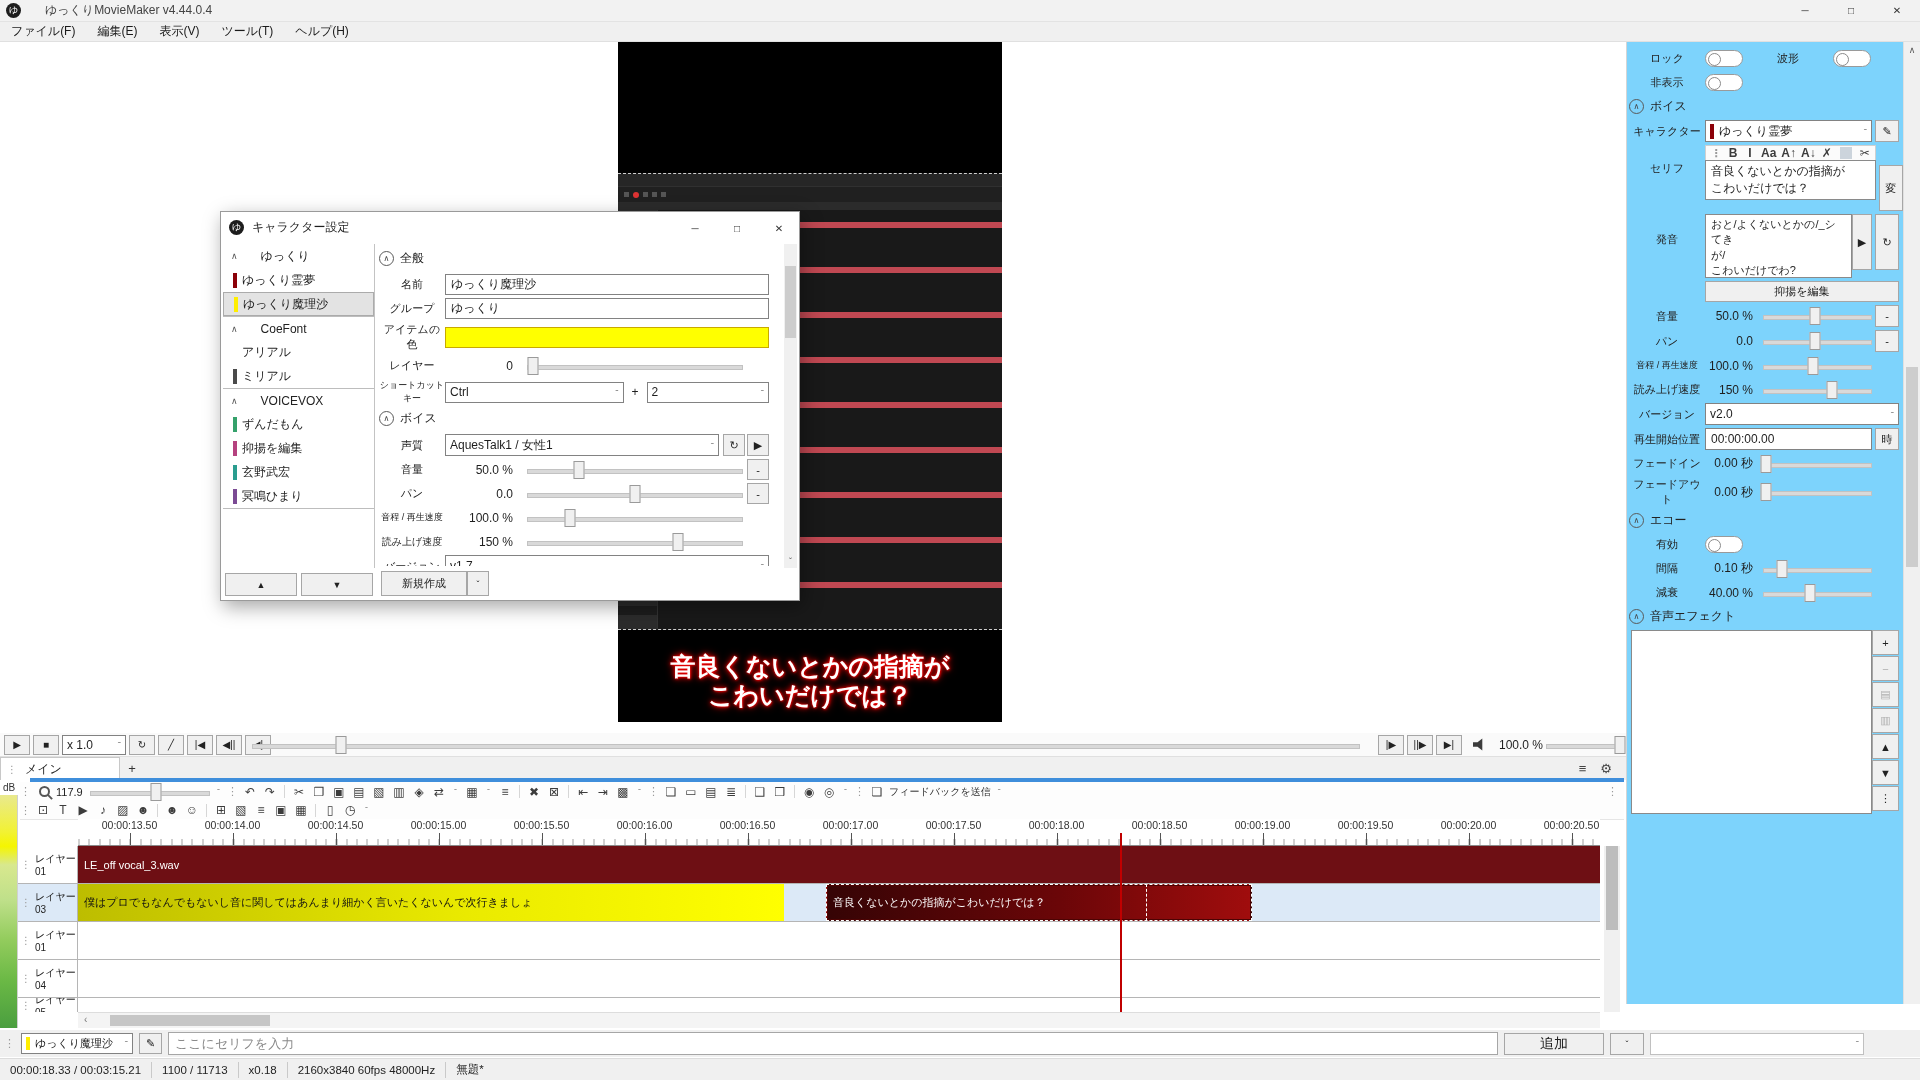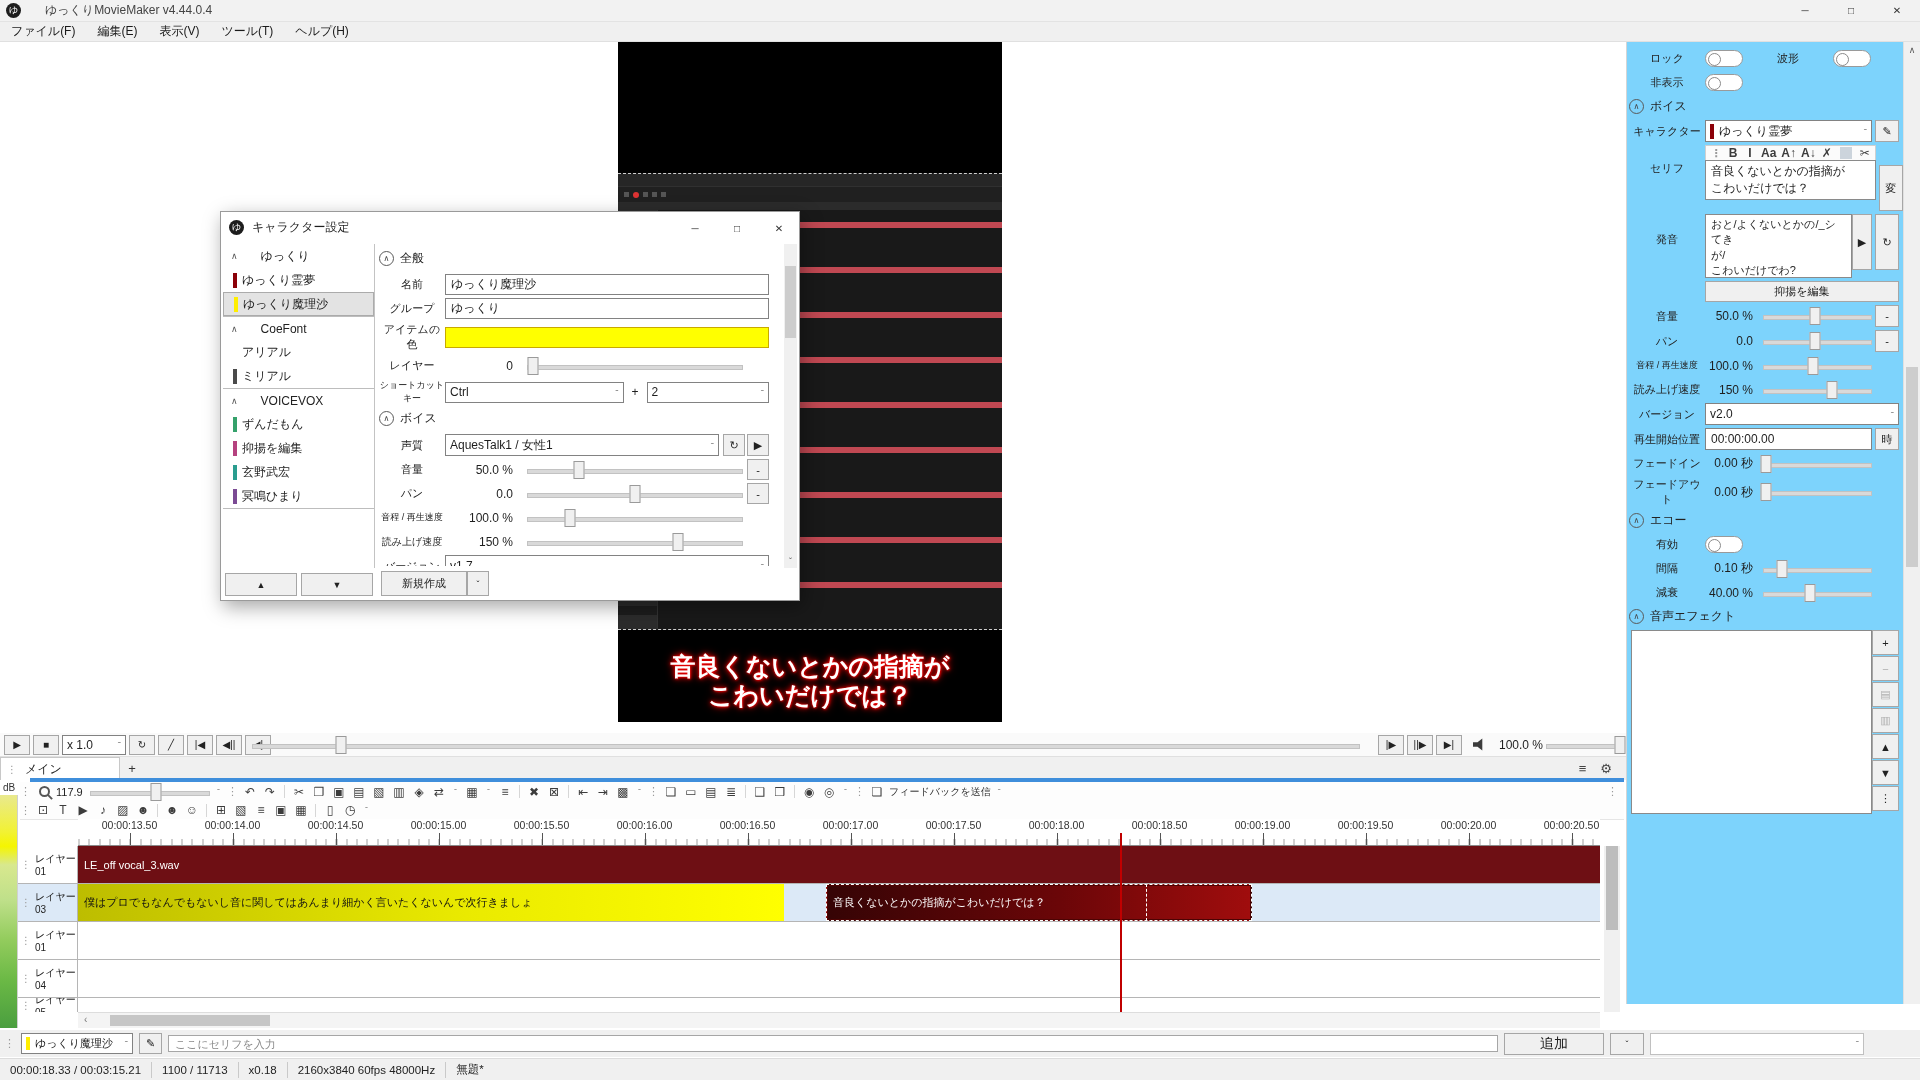--- a/index.html
+++ b/index.html
@@ -148,21 +148,21 @@
 #hscroll{position:absolute;left:78px;top:1012px;width:1522px;height:16px;background:#f4f4f4;border-top:1px solid #ddd}
 #hscroll .harrow{position:absolute;left:6px;top:1px;font-size:10px;color:#777}
 #hscroll .sthumb{position:absolute;top:2px;left:32px;width:160px;height:11px;background:#c6c6c6}
 
 
 #serifrow{position:absolute;left:0;top:1030px;width:1920px;height:27px;background:#f0f0f0;display:flex;align-items:center;gap:6px;padding-left:4px}
 #serifrow .handle{color:#999;font-size:11px}
 #serif-combo{width:112px;height:21px}
 #serif-combo .colorbar{height:13px}
 #charedit-btn{width:23px;height:21px;font-size:11px}
-#serif-input{width:1330px;height:17px;border:1px solid #a6a6a6;padding:0 6px;font-size:11px;font-family:Liberation Serif, serif;outline:none}
+#serif-input{width:1330px;height:23px;border:1px solid #a6a6a6;padding:0 6px;font-size:13px;font-family:Liberation Serif, serif;outline:none}
 #serif-input::placeholder{color:#8a8a8a}
 #add-btn{width:100px;height:22px;font-size:14px}
 #add-chev{width:34px;height:22px;font-size:9px}
 #preset-combo{width:214px;height:22px;border-color:#c0c0c0}
 #statusbar{position:absolute;left:0;top:1058px;width:1920px;height:22px;background:#f0f0f0;border-top:1px solid #dcdcdc;display:flex;align-items:center;font-size:11.5px;color:#222}
 .stat{padding:0 10px;border-right:1px solid #c9c9c9;height:16px;display:flex;align-items:center}
 .stat:last-child{border-right:none}
 </style>
 </head>
 <body>

